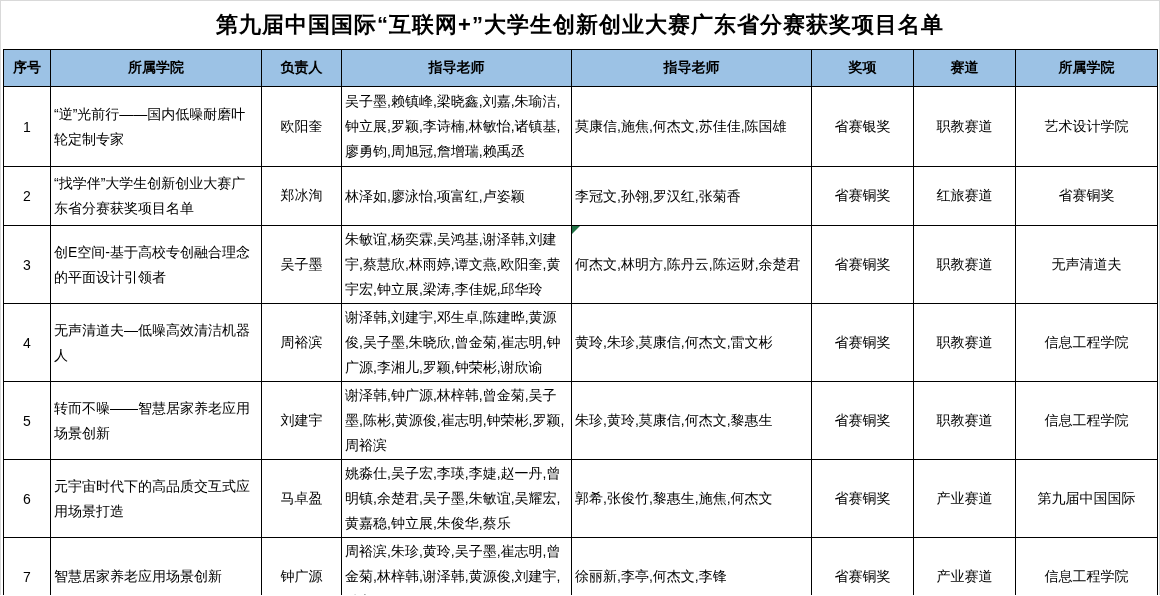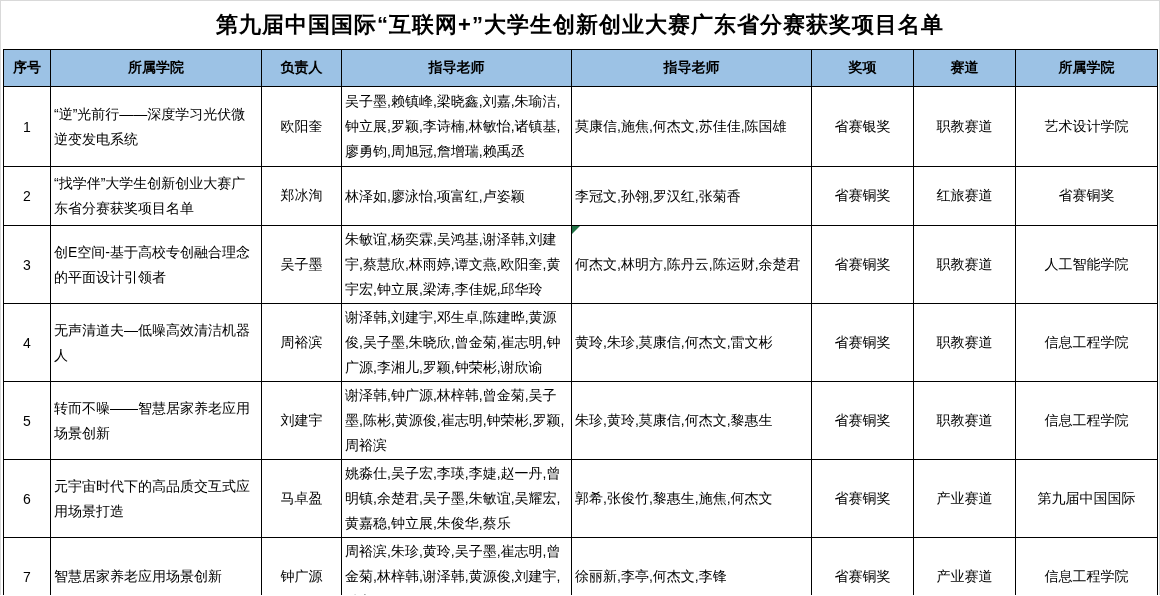--- a/index.html
+++ b/index.html
@@ -63,21 +63,21 @@
       <th>负责人</th>
       <th>指导老师</th>
       <th>指导老师</th>
       <th>奖项</th>
       <th>赛道</th>
       <th>所属学院</th>
     </tr>
 
     <tr class="r1">
       <td class="c-center">1</td>
-      <td class="c-left">“逆”光前行——深度学习光伏微逆变发电系统</td>
+      <td class="c-left">“逆”光前行——国内低噪耐磨叶轮定制专家</td>
       <td class="c-center">欧阳奎</td>
       <td class="c-left">吴子墨,赖镇峰,梁晓鑫,刘嘉,朱瑜洁,钟立展,罗颖,李诗楠,林敏怡,诸镇基,廖勇钧,周旭冠,詹增瑞,赖禹丞</td>
       <td class="c-left">莫康信,施焦,何杰文,苏佳佳,陈国雄</td>
       <td class="c-center">省赛银奖</td>
       <td class="c-center">职教赛道</td>
       <td class="c-center">艺术设计学院</td>
     </tr>
 
     <tr class="r2">
       <td class="c-center">2</td>
@@ -94,21 +94,21 @@
       <td class="c-center">3</td>
       <td class="c-left">创E空间-基于高校专创融合理念的平面设计引领者</td>
       <td class="c-center">吴子墨</td>
       <td class="c-left">朱敏谊,杨奕霖,吴鸿基,谢泽韩,刘建宇,蔡慧欣,林雨婷,谭文燕,欧阳奎,黄宇宏,钟立展,梁涛,李佳妮,邱华玲</td>
       <td class="c-left cell-rel">
         <span class="err-tri"></span>
         <span>何杰文,林明方,陈丹云,陈运财,余楚君</span>
       </td>
       <td class="c-center">省赛铜奖</td>
       <td class="c-center">职教赛道</td>
-      <td class="c-center">人工智能学院</td>
+      <td class="c-center">无声清道夫</td>
     </tr>
 
     <tr class="r4">
       <td class="c-center">4</td>
       <td class="c-left">无声清道夫—低噪高效清洁机器人</td>
       <td class="c-center">周裕滨</td>
       <td class="c-left">谢泽韩,刘建宇,邓生卓,陈建晔,黄源俊,吴子墨,朱晓欣,曾金菊,崔志明,钟广源,李湘儿,罗颖,钟荣彬,谢欣谕</td>
       <td class="c-left">黄玲,朱珍,莫康信,何杰文,雷文彬</td>
       <td class="c-center">省赛铜奖</td>
       <td class="c-center">职教赛道</td>

